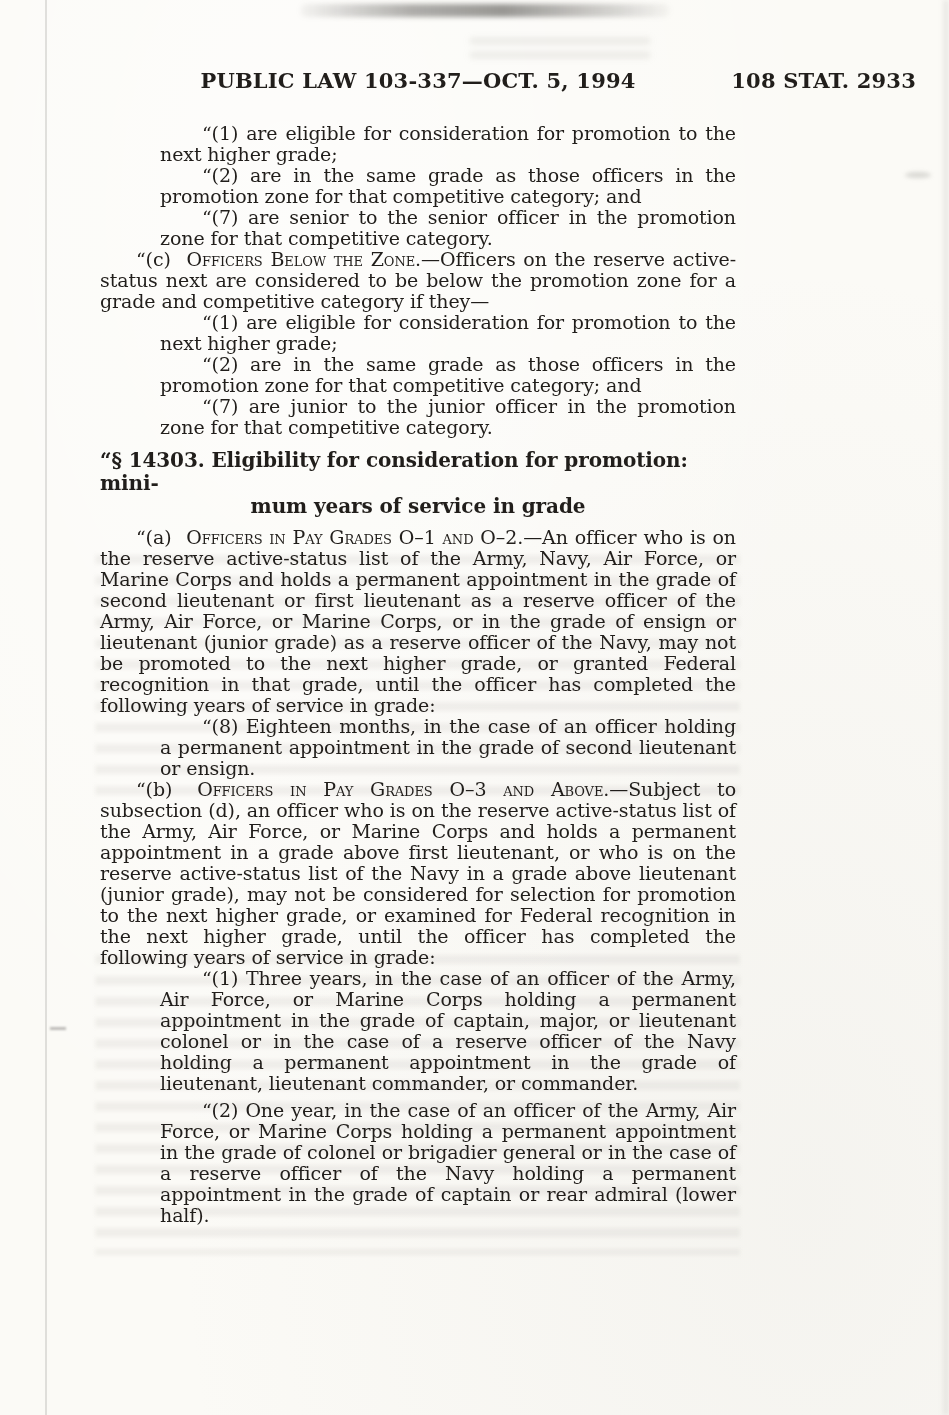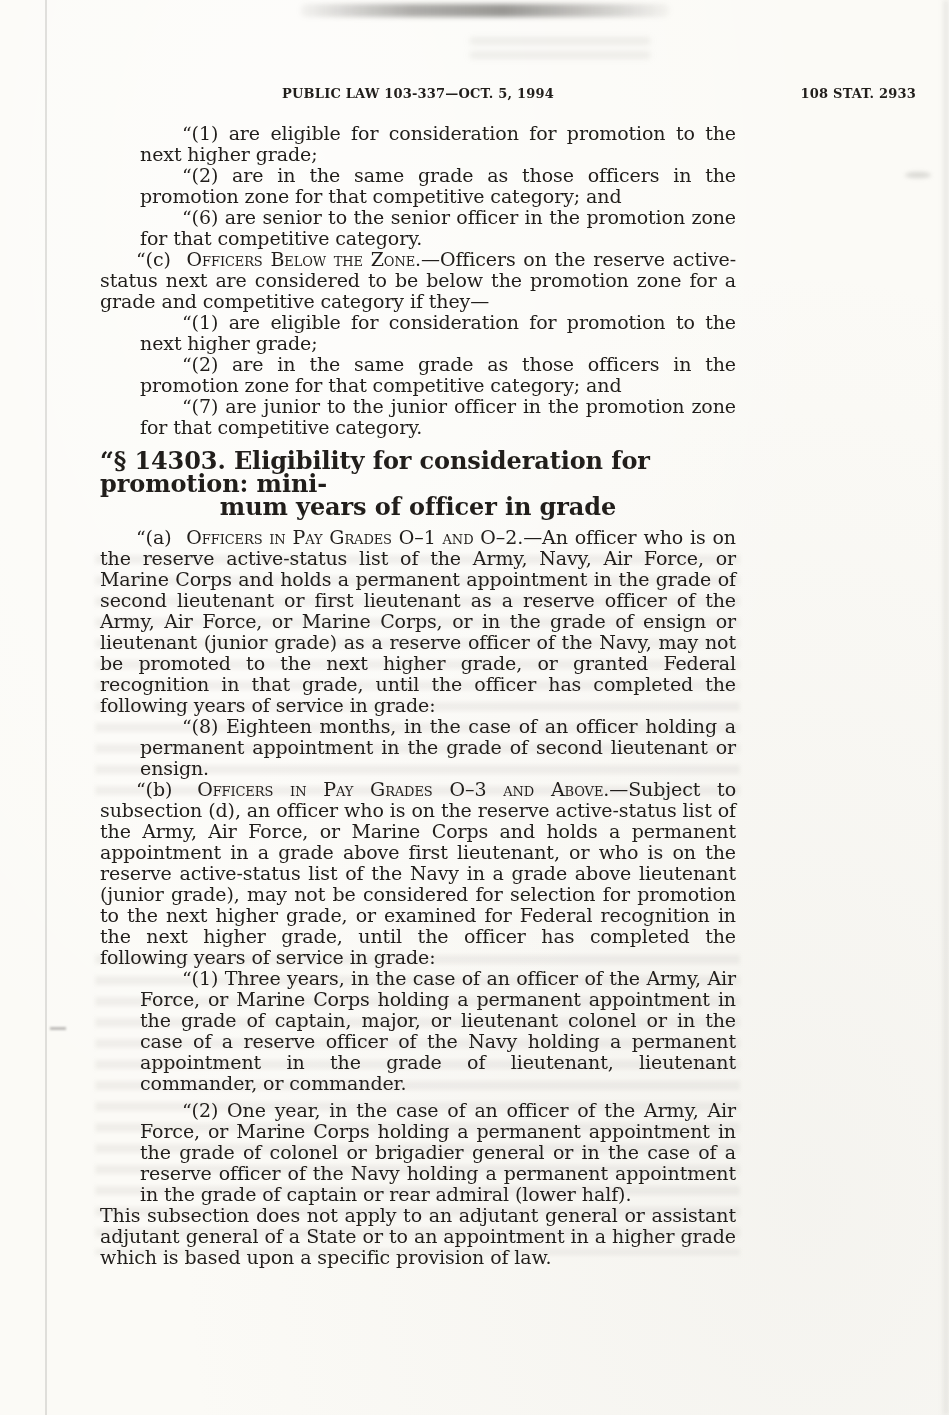--- a/index.html
+++ b/index.html
@@ -53,42 +53,42 @@
   .margin-speck {
     left: 905px; top: 172px; width: 26px; height: 6px;
     background: rgba(140,138,132,0.30); filter: blur(2px); border-radius: 50%;
   }
   .margin-dash {
     left: 50px; top: 1027px; width: 16px; height: 3px;
     background: rgba(100,98,94,0.40); filter: blur(1px);
   }
   
   .page-header {
-    position: absolute; top: 86px; left: 100px; width: 816px; height: 24px;
-    font-weight: bold; font-size: 13px; letter-spacing: 0.2px;
+    position: absolute; top: 68px; left: 100px; width: 816px; height: 24px;
+    font-weight: bold; font-size: 21px; letter-spacing: 0.2px;
   }
   .law-title { position: absolute; left: 0; width: 636px; text-align: center; }
   .stat-ref { position: absolute; right: 0; top: 0; }
   
   .text-column {
     position: absolute; left: 100px; top: 123px; width: 636px;
     font-size: 19px; line-height: 21px;
     text-align: justify;
     letter-spacing: -0.1px;
     z-index: 2;
   }
   .text-column p { margin: 0; }
-  p.sub   { margin-left: 40px; text-indent: 42px; }
+  p.sub   { margin-left: 60px; text-indent: 42px; }
   p.top   { text-indent: 36px; }
   p.flush { text-indent: 0; }
   p.gap-top { margin-top: 6px; }
   .sc { font-variant: small-caps; margin-left: 8px; }
   .section-heading {
     margin: 11px 0 9px 0;
-    font-size: 24px; line-height: 23px; font-weight: bold;
+    font-size: 20px; line-height: 23px; font-weight: bold;
     text-align: left;
   }
   .section-heading .centered { text-align: center; }
 </style>
 </head>
 <body>
 
 <div class="page">
 
   <div class="artifact top-smudge"></div>
@@ -102,38 +102,37 @@
 
   <header class="page-header">
     <div class="law-title">PUBLIC LAW 103-337—OCT. 5, 1994</div>
     <div class="stat-ref">108 STAT. 2933</div>
   </header>
 
   <main class="text-column">
 
     <p class="sub">“(1) are eligible for consideration for promotion to the next higher grade;</p>
     <p class="sub">“(2) are in the same grade as those officers in the promotion zone for that competitive category; and</p>
-    <p class="sub">“(6) are senior to the senior officer in the promotion zone for that competitive category.</p>
+    <p class="sub">“(7) are senior to the senior officer in the promotion zone for that competitive category.</p>
 
     <p class="top"><span>“(c) </span><span class="sc">Officers Below the Zone</span><span>.—Officers on the reserve active-status next are considered to be below the promotion zone for a grade and competitive category if they—</span></p>
 
     <p class="sub">“(1) are eligible for consideration for promotion to the next higher grade;</p>
     <p class="sub">“(2) are in the same grade as those officers in the promotion zone for that competitive category; and</p>
     <p class="sub">“(7) are junior to the junior officer in the promotion zone for that competitive category.</p>
 
     <h2 class="section-heading">
       <div>“§ 14303. Eligibility for consideration for promotion: mini-</div>
-      <div class="centered">mum years of officer in grade</div>
+      <div class="centered">mum years of service in grade</div>
     </h2>
 
     <p class="top"><span>“(a) </span><span class="sc">Officers in Pay Grades O–1 and O–2</span><span>.—An officer who is on the reserve active-status list of the Army, Navy, Air Force, or Marine Corps and holds a permanent appointment in the grade of second lieutenant or first lieutenant as a reserve officer of the Army, Air Force, or Marine Corps, or in the grade of ensign or lieutenant (junior grade) as a reserve officer of the Navy, may not be promoted to the next higher grade, or granted Federal recognition in that grade, until the officer has completed the following years of service in grade:</span></p>
 
     <p class="sub">“(8) Eighteen months, in the case of an officer holding a permanent appointment in the grade of second lieutenant or ensign.</p>
 
     <p class="top"><span>“(b) </span><span class="sc">Officers in Pay Grades O–3 and Above</span><span>.—Subject to subsection (d), an officer who is on the reserve active-status list of the Army, Air Force, or Marine Corps and holds a permanent appointment in a grade above first lieutenant, or who is on the reserve active-status list of the Navy in a grade above lieutenant (junior grade), may not be considered for selection for promotion to the next higher grade, or examined for Federal recognition in the next higher grade, until the officer has completed the following years of service in grade:</span></p>
 
     <p class="sub">“(1) Three years, in the case of an officer of the Army, Air Force, or Marine Corps holding a permanent appointment in the grade of captain, major, or lieutenant colonel or in the case of a reserve officer of the Navy holding a permanent appointment in the grade of lieutenant, lieutenant commander, or commander.</p>
     <p class="sub gap-top">“(2) One year, in the case of an officer of the Army, Air Force, or Marine Corps holding a permanent appointment in the grade of colonel or brigadier general or in the case of a reserve officer of the Navy holding a permanent appointment in the grade of captain or rear admiral (lower half).</p>
 
-    <p class="flush">This subsection does not apply to an adjutant general or assistant adjutant general of a State or to an appointment in a higher grade which is based upon a specific provision of law.</p>
 
   </main>
 </div>
 
 </body></html>

